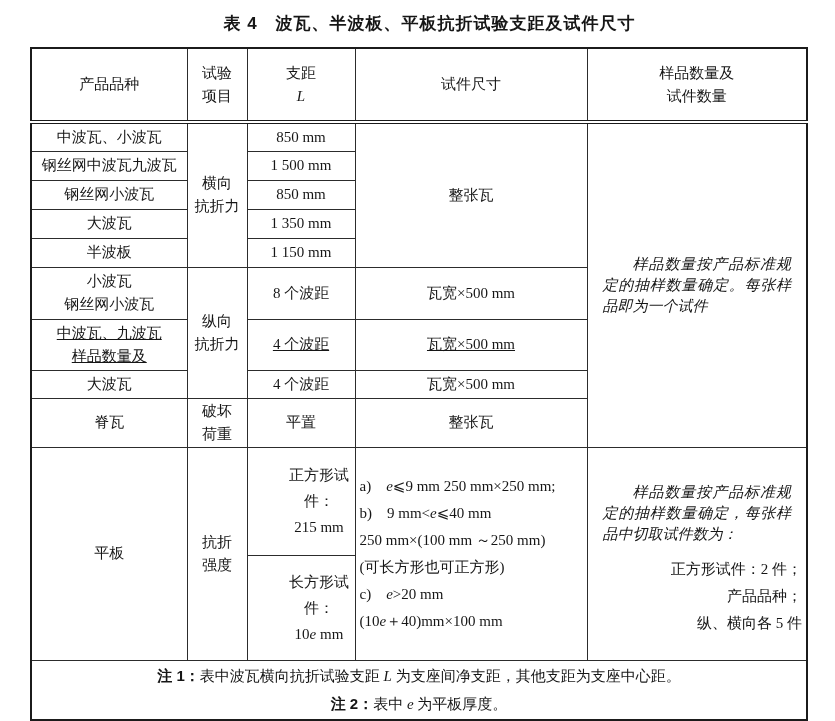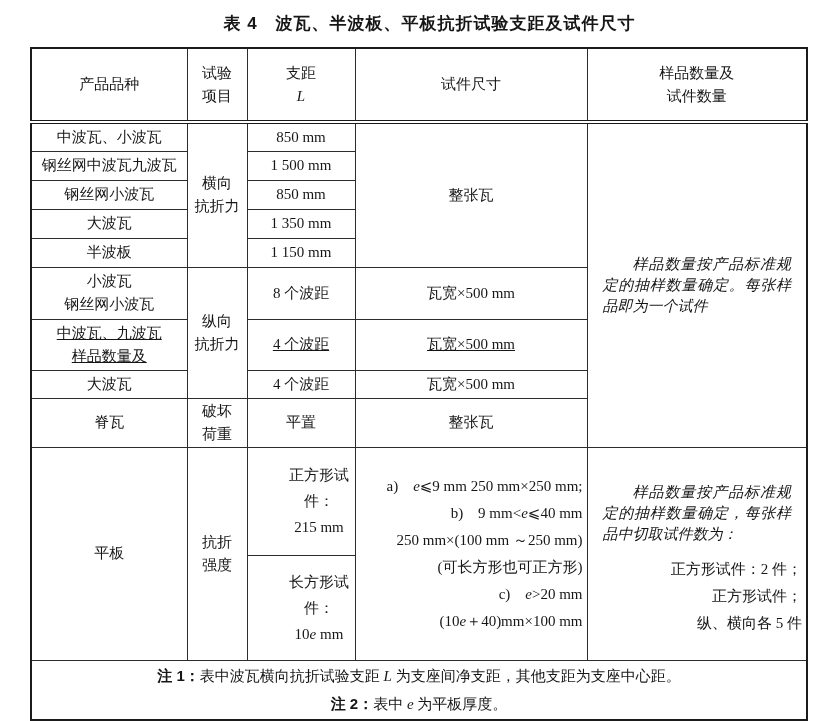--- a/index.html
+++ b/index.html
@@ -28,21 +28,21 @@
   .h-head{height:74px;}
   .h29{height:29px;}
   .h52{height:52px;margin-top:29px;}
   .h51{height:51px;text-decoration:underline;}
   .h28{height:28px;}
   .h46{height:46px;}
   .h108{height:108px;}
   .h105{height:105px;}
   .h-notes{height:57px;}
   .size-cell{padding:6px 8px;}
-  .size-line{text-align:right;line-height:27px;white-space:nowrap;}
+  .size-line{text-align:left;line-height:27px;white-space:nowrap;}
   .qty-cell{padding:4px 10px;}
   .qty-par{margin:11px;text-align:justify;text-indent:2em;line-height:21px;font-style:italic;}
   .qty-item{text-align:right;padding-left:1em;line-height:27px;}
   .span-sub{text-align:left;padding:4px 4px 4px 14px;}
   .span-sub .l{line-height:26px;margin-left:36px;}
   .notes-cell{text-align:left;padding:6px 10px 6px 28px;font-size:14.5px;vertical-align:middle;}
   .note-line{line-height:27px;}
   .note-label{font-family:"Liberation Sans","DejaVu Sans",sans-serif;font-weight:700;}
 </style>
 </head>
@@ -161,21 +161,21 @@
         <div class="size-line"><span>a)　</span><span class="it">e</span><span>⩽9 mm 250 mm×250 mm;</span></div>
         <div class="size-line"><span>b)　9 mm&lt;</span><span class="it">e</span><span>⩽40 mm</span></div>
         <div class="size-line"><span>250 mm×(100 mm ～250 mm)</span></div>
         <div class="size-line"><span>(可长方形也可正方形)</span></div>
         <div class="size-line"><span>c)　</span><span class="it">e</span><span>&gt;20 mm</span></div>
         <div class="size-line"><span>(10</span><span class="it">e</span><span>＋40)mm×100 mm</span></div>
       </td>
       <td rowspan="2" class="qty-cell">
         <p class="qty-par">样品数量按产品标准规定的抽样数量确定，每张样品中切取试件数为：</p>
         <div class="qty-item">正方形试件：2 件；</div>
-        <div class="qty-item">正方形试件；</div>
+        <div class="qty-item">产品品种；</div>
         <div class="qty-item">纵、横向各 5 件</div>
       </td>
     </tr>
     <tr class="h105">
       <td class="span-sub">
         <div class="l">长方形试件：</div>
         <div class="l"><span>10</span><span class="it">e</span><span> mm</span></div>
       </td>
     </tr>
 

